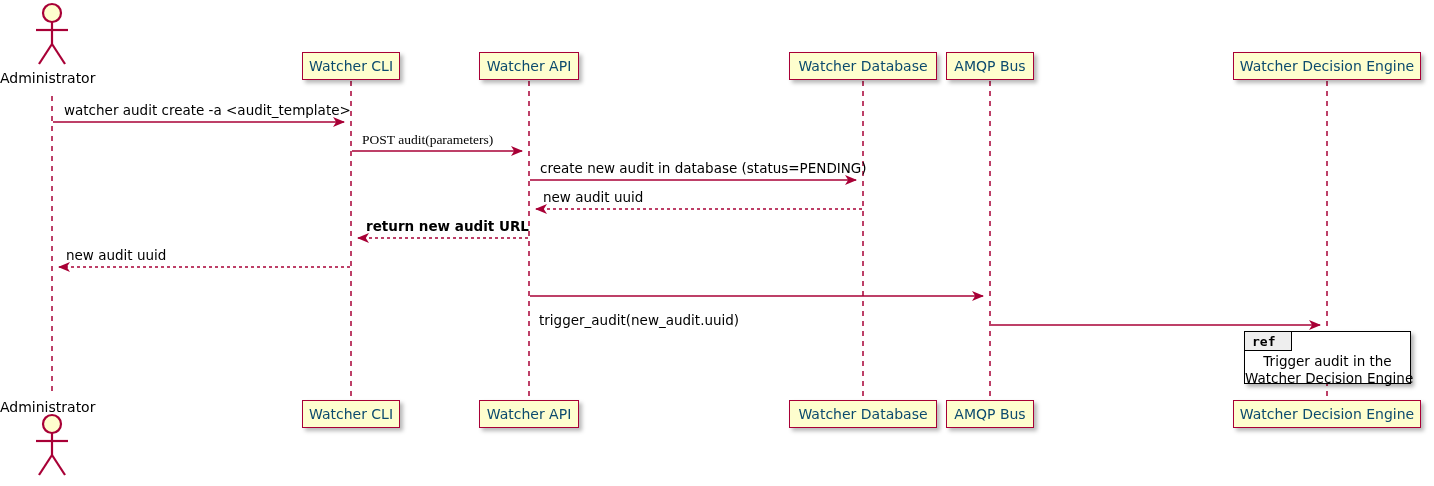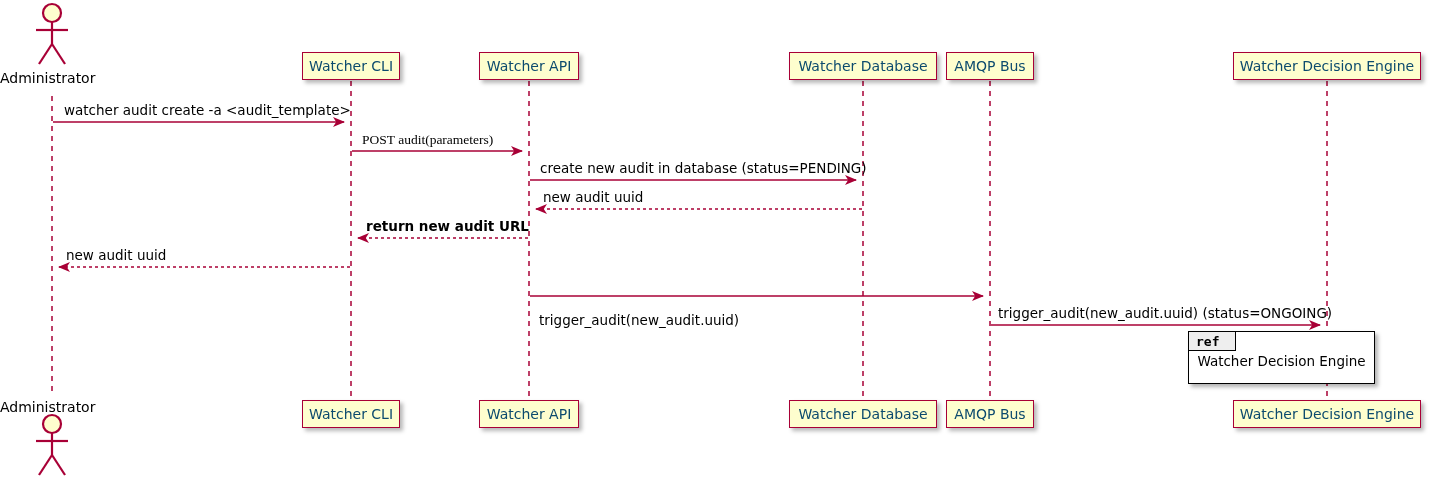--- a/index.html
+++ b/index.html
@@ -183,24 +183,24 @@
   <div class="actor-label" style="left:0px; top:70px; width:104px;">Administrator</div>
   <div class="actor-label" style="left:0px; top:399px; width:104px;">Administrator</div>
 
   <div class="msg-label" style="left:64px; top:104px;">watcher audit create -a &lt;audit_template&gt;</div>
   <div class="msg-label" style="left:362px; top:133px;font-family:Liberation Serif, serif;">POST audit(parameters)</div>
   <div class="msg-label" style="left:540px; top:162px;">create new audit in database (status=PENDING)</div>
   <div class="msg-label" style="left:543px; top:191px;">new audit uuid</div>
   <div class="msg-label" style="left:366px; top:220px;font-weight:bold;">return new audit URL</div>
   <div class="msg-label" style="left:66px; top:249px;">new audit uuid</div>
   <div class="msg-label" style="left:539px; top:278px;margin-top:36px;">trigger_audit(new_audit.uuid)</div>
-  <div class="msg-label" style="left:998px; top:307px;">trigger_audit(new_audit.uuid) (status=ONGOING)</div>
-
-  <div class="ref-box" style="left:1188px; top:331px; width:187px; height:53px;">
+
+  <div class="ref-box" style="left:1244px; top:331px; width:167px; height:53px;">
     <div class="ref-tab">
       <span>ref</span>
     </div>
     <div class="ref-body">
+      <div>Trigger audit in the</div>
       <div>Watcher Decision Engine</div>
     </div>
   </div>
 
 </div>
 
 </body></html>

